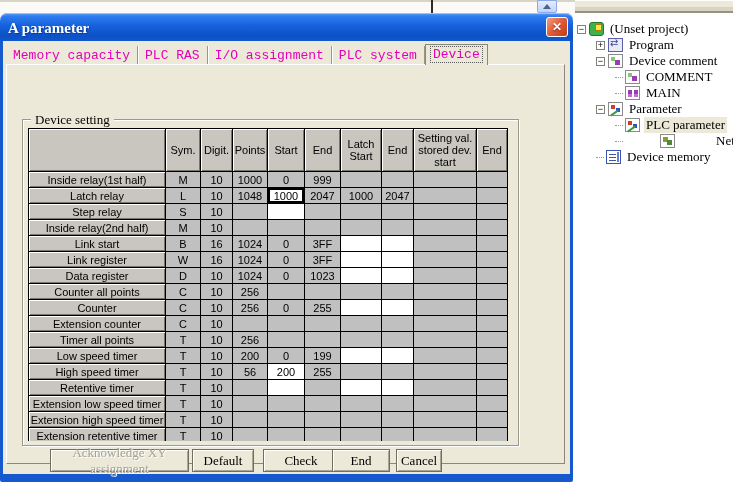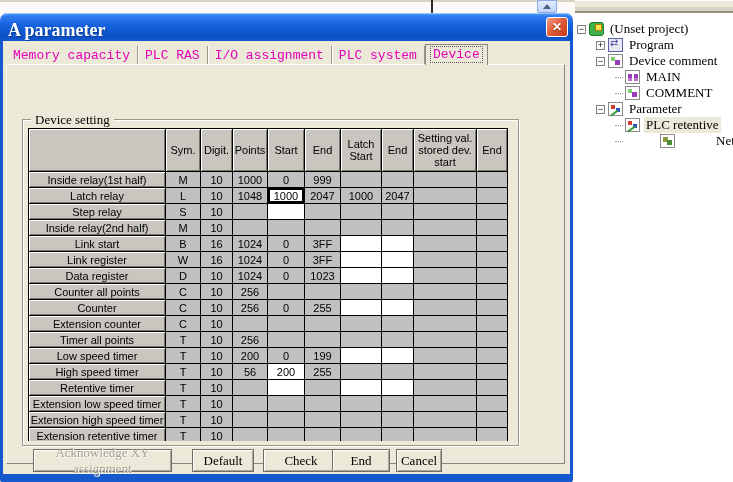--- a/index.html
+++ b/index.html
@@ -53,21 +53,21 @@
   .ticon.i-memory::before { content:""; position:absolute; left:2px; top:3px; right:4px; height:1px;
     background:#3a55b0; box-shadow:0 3px 0 #3a55b0, 0 6px 0 #3a55b0; }
   .ticon.i-memory::after { content:""; position:absolute; right:1px; top:1px; bottom:1px; width:2px; background:#6a7fd0; }
 
   
   .dialog { position:absolute; left:0; top:13px; width:573px; height:469px; }
   .titlebar { position:absolute; left:0; top:0; width:573px; height:28px;
     background:linear-gradient(180deg,#5aa1f4 0%,#2f7cf0 12%,#1561dd 45%,#0c51c6 82%,#1157cd 100%);
     border-radius:7px 7px 0 0; box-shadow:inset 0 1px 0 #9cc3f8; }
   .title-text { position:absolute; left:8px; top:7px; color:#ffffff; font-family:"Liberation Serif",serif;
-    font-weight:bold; font-size:18px; text-shadow:1px 1px 1px #0a3a96; }
+    font-weight:bold; font-size:15px; text-shadow:1px 1px 1px #0a3a96; }
   .close-btn { position:absolute; right:5px; top:4px; width:22px; height:20px; border:1px solid #ffffff;
     border-radius:3px; background:linear-gradient(135deg,#f0a088 0%,#e25f3b 45%,#c33a17 100%);
     color:#fff; font-size:12px; font-weight:bold; display:flex; align-items:center; justify-content:center;
     cursor:pointer; text-shadow:0 1px 1px #7e1f06; }
   .dlg-border-left { position:absolute; left:0; top:28px; width:3px; height:434px; background:#1659ce; }
   .dlg-border-right { position:absolute; left:570px; top:28px; width:3px; height:434px; background:#1659ce; }
   .dlg-border-bottom { position:absolute; left:0; top:461px; width:573px; height:8px; background:#1659ce; border-radius:0 0 2px 2px; }
   .client { position:absolute; left:3px; top:28px; width:567px; height:433px; background:#ece9d8; }
 
   
@@ -97,21 +97,21 @@
   .c.white { background:#ffffff; }
   .c.focus { background:#ffffff; box-shadow:inset 0 0 0 2px #000000, inset 0 0 0 3px #ffffff; }
   .c.rowlabel { font-size:11px; }
 
   
   .dlg-btn { position:absolute; top:408px; height:23px; background:#ece9d8;
     border:1px solid #716f64; box-shadow:inset 1px 1px 0 #ffffff, inset -1px -1px 0 #a9a695;
     font-family:"Liberation Serif",serif; font-size:13px; color:#000;
     display:flex; align-items:center; justify-content:center; cursor:pointer; }
   .dlg-btn.disabled { color:#a5a294; text-shadow:1px 1px 0 #ffffff; cursor:default; }
-  #btn-ack { left:30px; width:139px; }
+  #btn-ack { left:47px; width:139px; }
   #btn-default { left:189px; width:62px; }
   #btn-check { left:260px; width:76px; }
   #btn-end { left:329px; width:58px; }
   #btn-cancel { left:393px; width:46px; }
 </style>
 </head>
 <body>
 
 <div id="stage">
 
@@ -133,42 +133,47 @@
         <span class="ticon i-program"></span>
         <span class="tree-label">Program</span>
       </div>
       <div class="tree-row" style="padding-left: 21px;">
         <span class="tree-expander">−</span>
         <span class="ticon i-doc"></span>
         <span class="tree-label">Device comment</span>
       </div>
       <div class="tree-row" style="padding-left: 40px;">
         <span class="tree-connector"></span>
+        <span class="ticon i-doc"></span>
+        <span class="tree-label">COMMENT</span>
+      </div>
+      <div class="tree-row" style="padding-left: 40px;">
+        <span class="tree-connector"></span>
         <span class="ticon i-main"></span>
         <span class="tree-label">MAIN</span>
-      </div>
-      <div class="tree-row" style="padding-left: 40px;">
-        <span class="tree-connector"></span>
-        <span class="ticon i-doc"></span>
-        <span class="tree-label">COMMENT</span>
       </div>
       <div class="tree-row" style="padding-left: 21px;">
         <span class="tree-expander">−</span>
         <span class="ticon i-param"></span>
         <span class="tree-label">Parameter</span>
       </div>
       <div class="tree-row" style="padding-left: 40px;">
         <span class="tree-connector"></span>
         <span class="ticon i-param"></span>
-        <span class="tree-label selected">PLC retentive</span>
+        <span class="tree-label selected">PLC parameter</span>
       </div>
       <div class="tree-row" style="padding-left: 40px; gap: 35px;">
         <span class="tree-connector"></span>
         <span class="ticon i-network"></span>
         <span class="tree-label">Network param</span>
+      </div>
+      <div class="tree-row" style="padding-left: 21px;">
+        <span class="tree-connector"></span>
+        <span class="ticon i-memory"></span>
+        <span class="tree-label">Device memory</span>
       </div>
     </div>
 
   <div class="dialog">
     <div class="titlebar">
       <span class="title-text">A parameter</span>
       <div class="close-btn">✕</div>
     </div>
     <div class="dlg-border-left"></div>
     <div class="dlg-border-right"></div>

